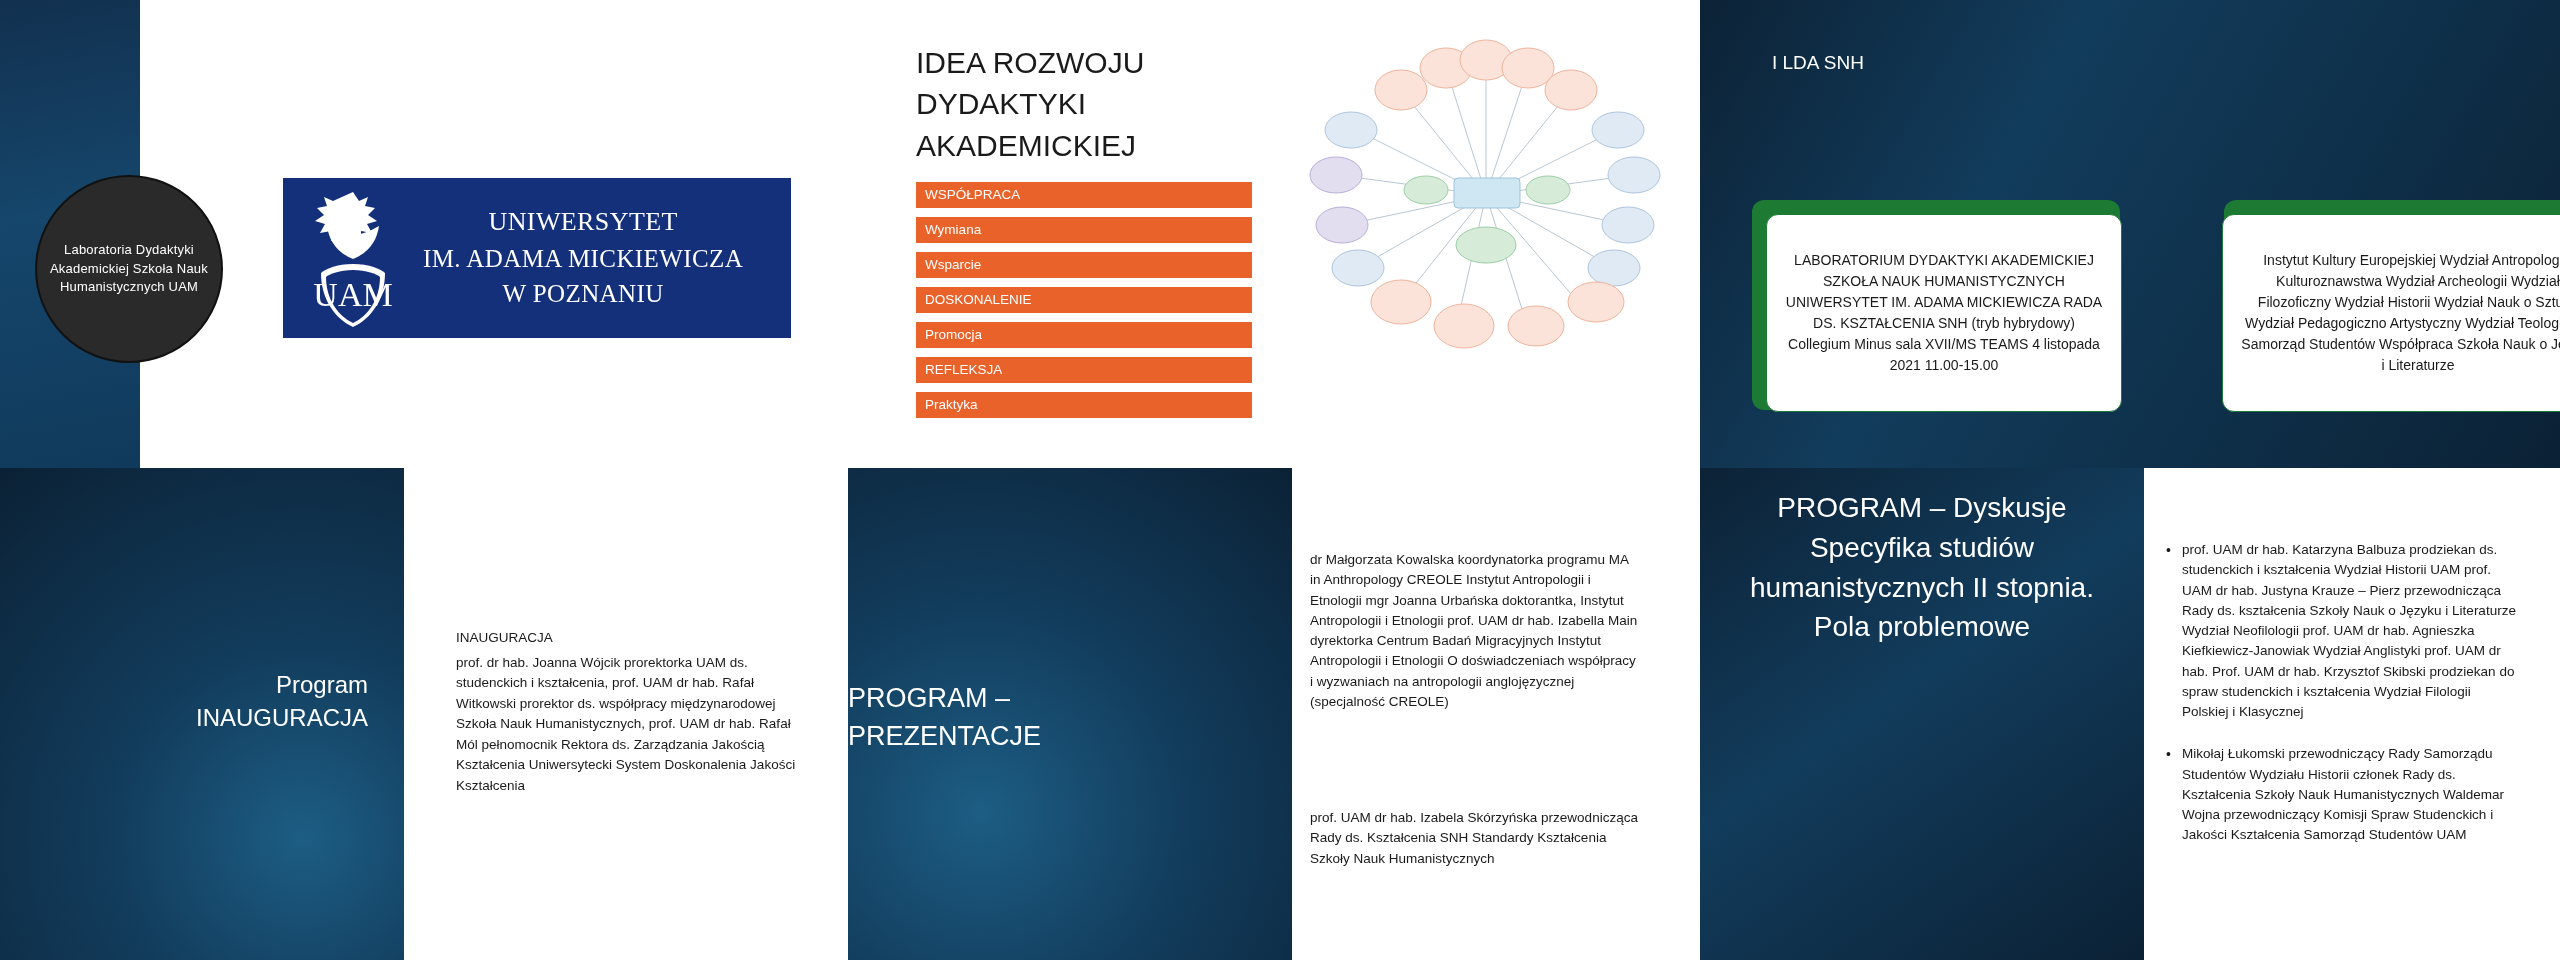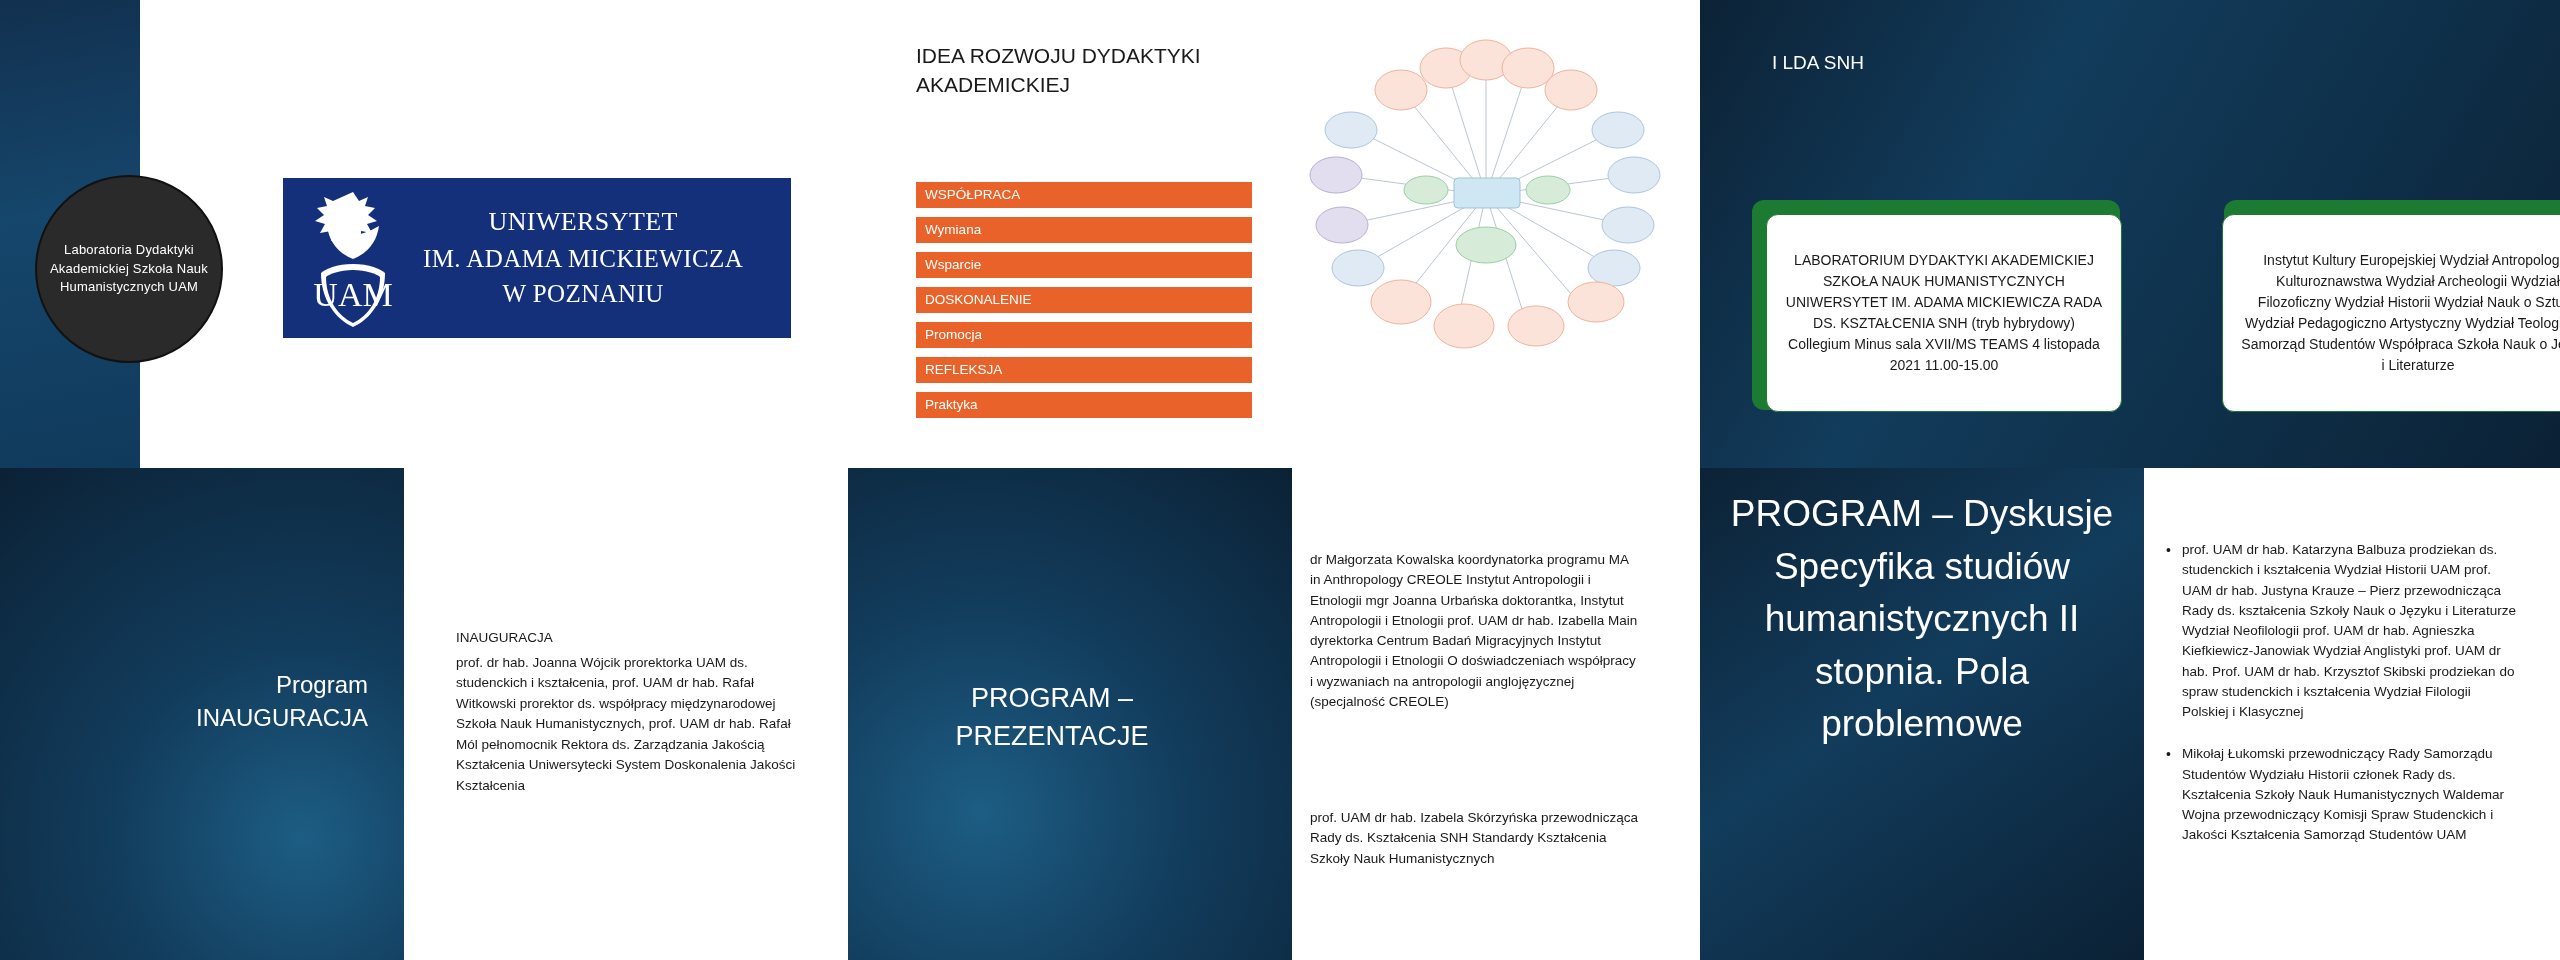--- a/index.html
+++ b/index.html
@@ -78,21 +78,21 @@
   .panel-idea {
     position: absolute;
     left: 856px; top: 0;
     width: 844px; height: 468px;
     background: #ffffff;
   }
   .idea-title {
     position: absolute;
     left: 60px; top: 42px;
     width: 330px;
-    font-size: 21px;
+    font-size: 30px;
     line-height: 1.38;
     color: #1a1a1a;
   }
   .bars {
     position: absolute;
     left: 60px; top: 182px;
     width: 336px;
   }
   .bar {
     background: #e8622a;
@@ -186,21 +186,21 @@
 
   .panel-prez-dark {
     position: absolute;
     left: 848px; top: 468px;
     width: 444px; height: 492px;
     background: radial-gradient(circle at 30% 70%, #1d5d84 0%, #123c5c 45%, #0b2135 100%);
   }
   .panel-prez-dark .label {
     position: absolute;
     left: 0; right: 36px; top: 212px;
-    text-align: center;
+    text-align: left;
     color: #ffffff;
     font-size: 27px;
     line-height: 1.4;
   }
   .panel-prez-text {
     position: absolute;
     left: 1292px; top: 468px;
     width: 408px; height: 492px;
     background: #ffffff;
   }
@@ -225,21 +225,21 @@
     position: absolute;
     left: 1700px; top: 468px;
     width: 444px; height: 492px;
     background: linear-gradient(145deg, #0c2236 0%, #123c5c 45%, #0b2135 100%);
   }
   .panel-prog-dark .label {
     position: absolute;
     left: 30px; right: 30px; top: 20px;
     text-align: center;
     color: #ffffff;
-    font-size: 37px;
+    font-size: 28px;
     line-height: 1.42;
   }
   .panel-list {
     position: absolute;
     left: 2144px; top: 468px;
     width: 416px; height: 492px;
     background: #ffffff;
   }
   .panel-list ul {
     position: absolute;

